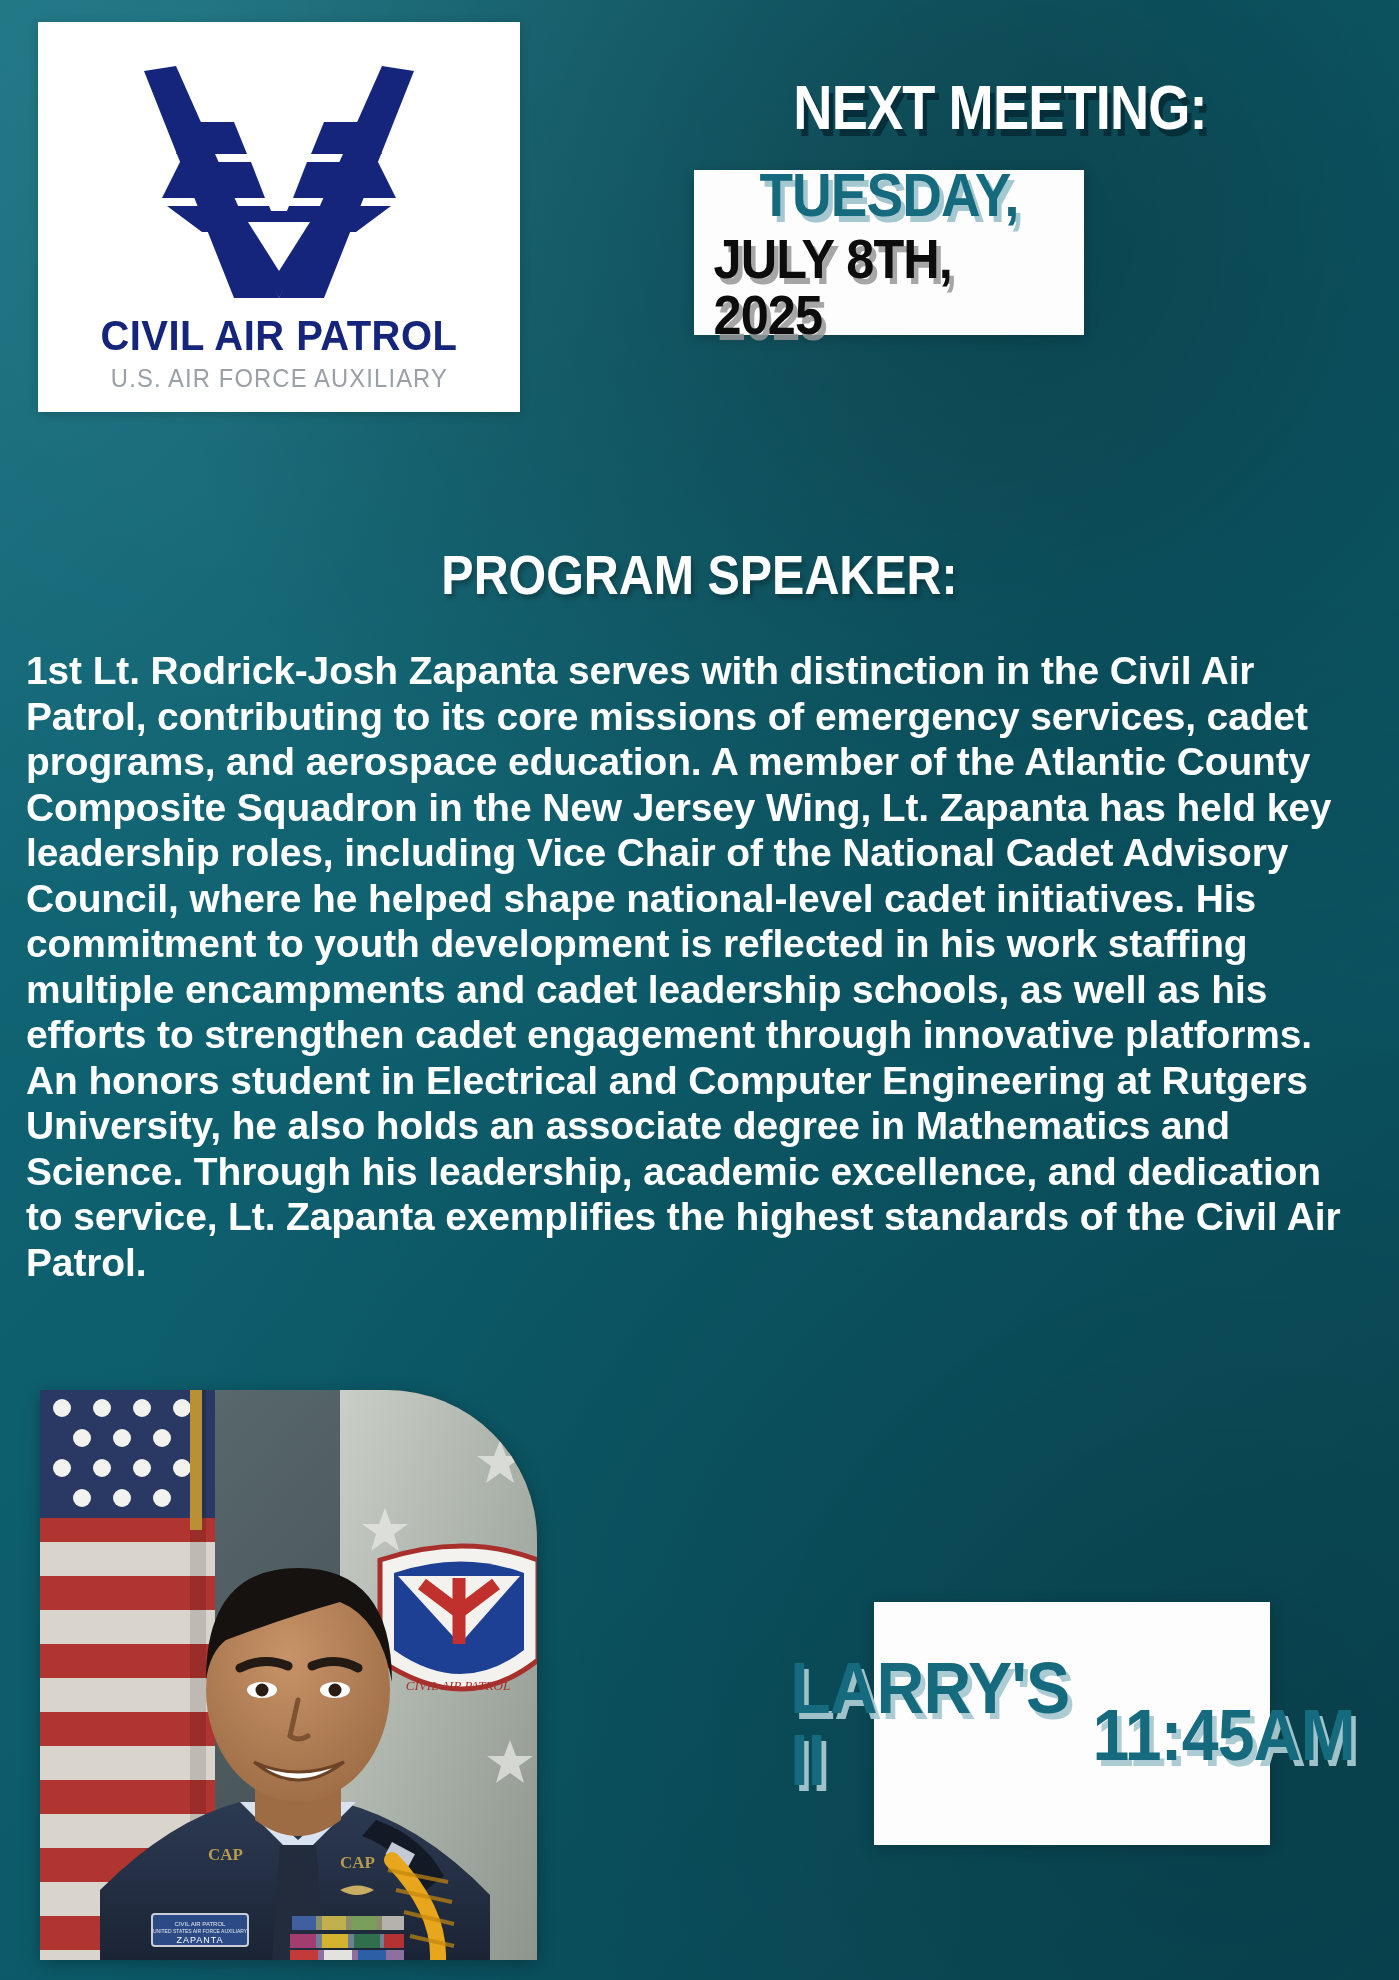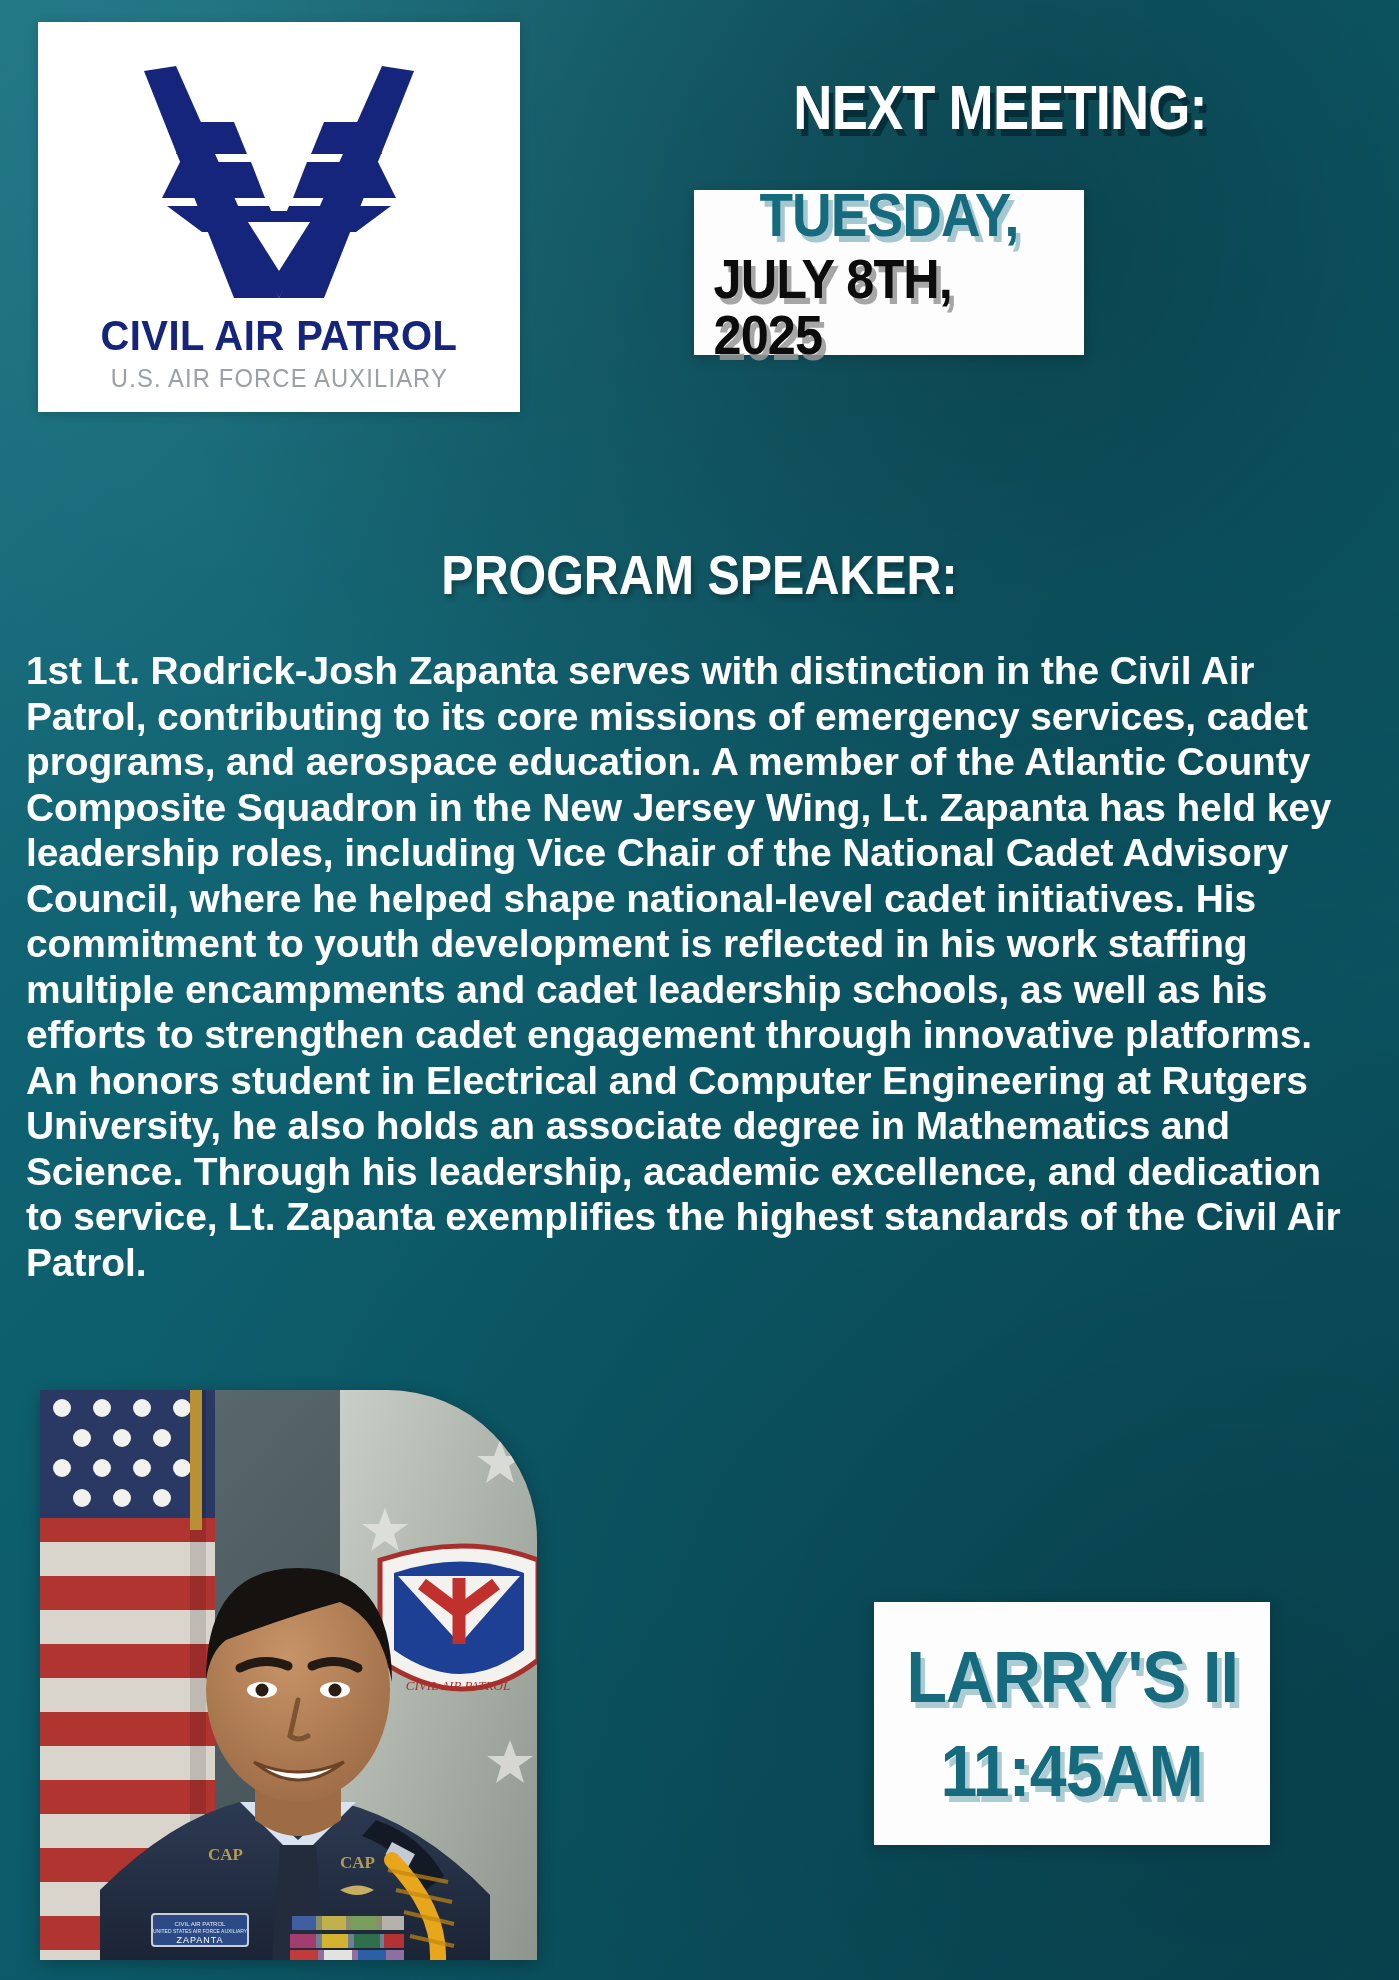--- a/index.html
+++ b/index.html
@@ -49,21 +49,21 @@
     letter-spacing:-1px;
     font-family:"Liberation Sans Narrow","Liberation Sans",sans-serif;
     transform:scaleX(.86);transform-origin:center;
     text-shadow:5px 7px 0 rgba(3,45,55,.92);
   }
   #meeting-date-box{
     position:absolute;left:694px;top:170px;width:390px;height:165px;
     background:#fdfdfd;
     box-shadow:0 3px 12px rgba(0,0,0,.20);
     display:flex;flex-direction:column;align-items:center;justify-content:center;
-    padding-top:4px;box-sizing:border-box;margin-top:20px;
+    padding-top:4px;box-sizing:border-box;
   }
   #meeting-day{
     color:#156a7d;font-size:61px;font-weight:bold;line-height:.98;
     letter-spacing:-1px;
     font-family:"Liberation Sans Narrow","Liberation Sans",sans-serif;
     transform:scaleX(.9);
     text-shadow:5px 6px 0 rgba(160,196,205,.95);
   }
   #meeting-date{
     color:#0c0c0c;font-size:56px;font-weight:bold;line-height:1;
@@ -102,21 +102,21 @@
     box-shadow:0 4px 18px rgba(0,0,0,.28);
     background:#2b3e55;
   }
   #speaker-photo svg{display:block;width:100%;height:100%;}
 
   
   #venue-box{
     position:absolute;left:874px;top:1602px;width:396px;height:243px;
     background:#fdfdfd;
     box-shadow:0 3px 14px rgba(0,0,0,.22);
-    display:flex;flex-direction:column;align-items:center;justify-content:center;
+    display:flex;flex-direction:row;align-items:center;justify-content:center;
   }
   #venue-name{
     color:#156a7d;font-size:72px;font-weight:bold;line-height:1;
     letter-spacing:-1px;
     font-family:"Liberation Sans Narrow","Liberation Sans",sans-serif;
     transform:scaleX(.92);
     text-shadow:5px 6px 0 rgba(168,200,208,.95);
   }
   #venue-time{
     color:#156a7d;font-size:72px;font-weight:bold;line-height:1;

